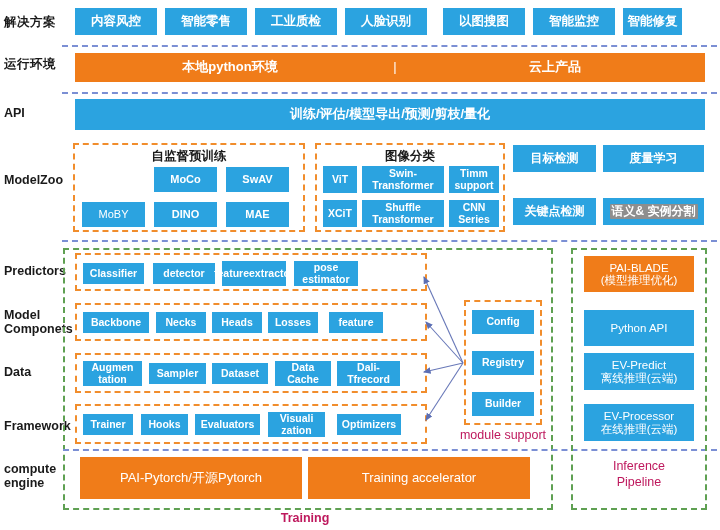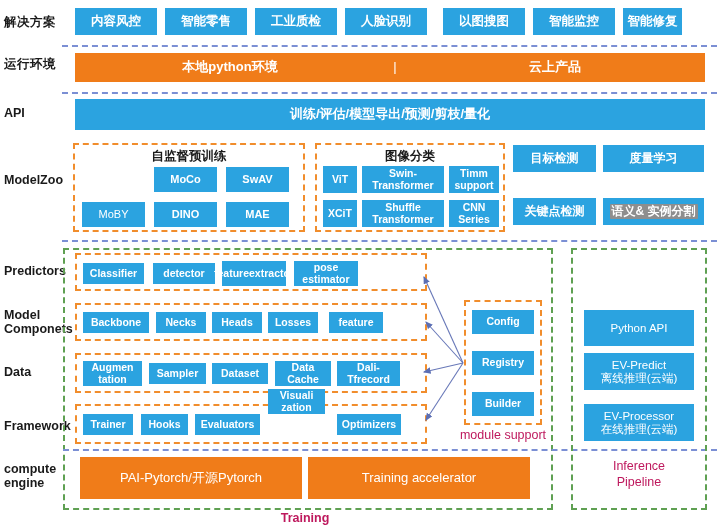--- a/index.html
+++ b/index.html
@@ -161,40 +161,44 @@
   </div>
   <div class="bx blue" style="left:337px;top:361px;width:63px;height:25px;font-size:10.5px;font-weight:700;flex-direction:column;">
     <span>Dali-</span>
     <span>Tfrecord</span>
   </div>
 
   <div class="dash dash-orange" style="left:75px;top:404px;width:352px;height:40px;"></div>
   <div class="bx blue" style="left:83px;top:414px;width:50px;height:21px;font-size:10.5px;font-weight:700;">Trainer</div>
   <div class="bx blue" style="left:141px;top:414px;width:47px;height:21px;font-size:10.5px;font-weight:700;">Hooks</div>
   <div class="bx blue" style="left:195px;top:414px;width:65px;height:21px;font-size:10.5px;font-weight:700;">Evaluators</div>
-  <div class="bx blue" style="left:268px;top:389px;width:57px;height:25px;font-size:10.5px;font-weight:700;flex-direction:column;">
+  <div class="bx blue" style="left:268px;top:412px;width:57px;height:25px;font-size:10.5px;font-weight:700;flex-direction:column;">
     <span>Visuali</span>
     <span>zation</span>
   </div>
   <div class="bx blue" style="left:337px;top:414px;width:64px;height:21px;font-size:10.5px;font-weight:700;">Optimizers</div>
 
   <div class="hline" style="left:63px;top:449px;width:654px;"></div>
 
   <div class="bx orange" style="left:80px;top:457px;width:222px;height:42px;font-size:13px;">PAI-Pytorch/开源Pytorch</div>
   <div class="bx orange" style="left:308px;top:457px;width:222px;height:42px;font-size:13px;">Training accelerator</div>
 
   <div class="capt" style="left:215px;top:511px;width:180px;font-weight:700;">Training</div>
 
   <div class="dash dash-orange" style="left:464px;top:300px;width:78px;height:125px;"></div>
   <div class="bx blue" style="left:472px;top:310px;width:62px;height:24px;font-size:10.5px;font-weight:700;">Config</div>
   <div class="bx blue" style="left:472px;top:351px;width:62px;height:24px;font-size:10.5px;font-weight:700;">Registry</div>
   <div class="bx blue" style="left:472px;top:392px;width:62px;height:24px;font-size:10.5px;font-weight:700;">Builder</div>
   <div class="capt" style="left:440px;top:428px;width:126px;">module support</div>
 
   <div class="dash dash-green" style="left:571px;top:248px;width:136px;height:262px;"></div>
+  <div class="bx orange" style="left:584px;top:256px;width:110px;height:36px;font-size:11.5px;flex-direction:column;">
+    <span>PAI-BLADE</span>
+    <span>(模型推理优化)</span>
+  </div>
   <div class="bx blue" style="left:584px;top:310px;width:110px;height:36px;font-size:11.5px;">Python API</div>
   <div class="bx blue" style="left:584px;top:353px;width:110px;height:37px;font-size:11.5px;flex-direction:column;">
     <span>EV-Predict</span>
     <span>离线推理(云端)</span>
   </div>
   <div class="bx blue" style="left:584px;top:404px;width:110px;height:37px;font-size:11.5px;flex-direction:column;">
     <span>EV-Processor</span>
     <span>在线推理(云端)</span>
   </div>
   <div class="capt" style="left:584px;top:458px;width:110px;line-height:16px;">

